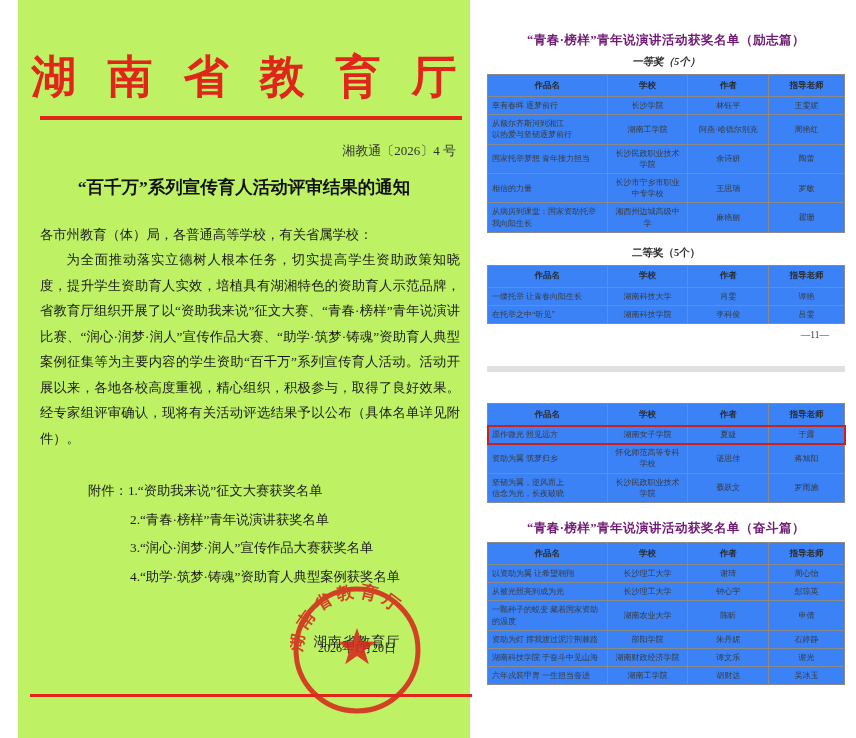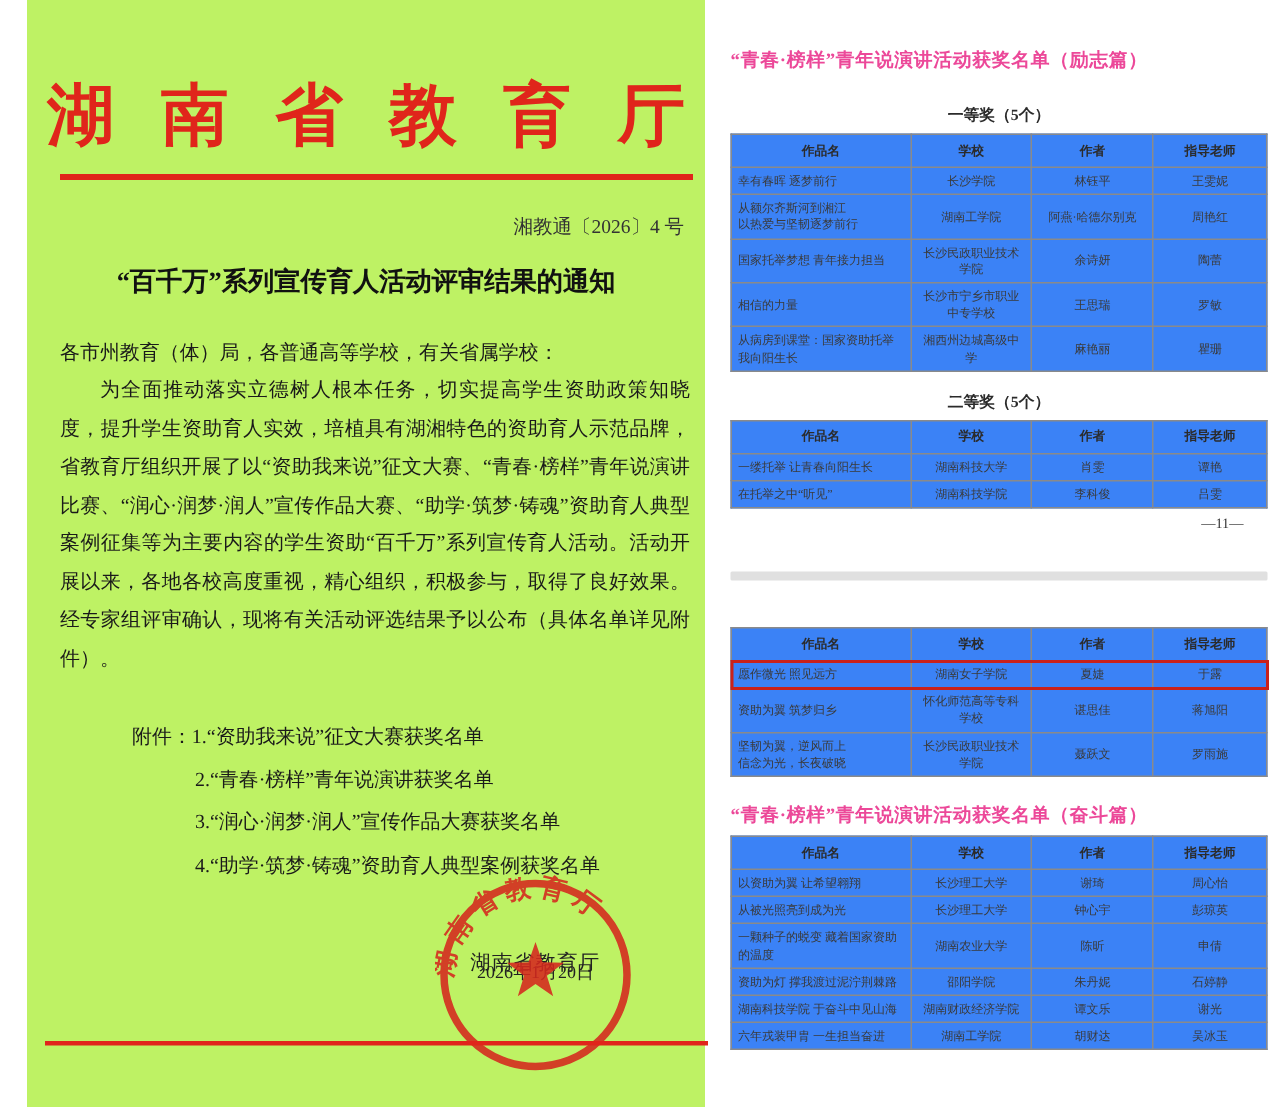--- a/index.html
+++ b/index.html
@@ -20,21 +20,21 @@
   .attach-line.first{padding-left:70px;}
   .seal-wrap{position:absolute;left:272px;top:583px;width:134px;height:134px;}
   .seal-text{position:absolute;left:0;top:0;width:134px;text-align:center;color:#222;}
   .seal-org{position:absolute;top:50px;width:134px;font-size:13.5px;letter-spacing:1px;}
   .seal-date{position:absolute;top:57px;width:134px;font-size:12px;}
   .seal-svg{position:absolute;left:0;top:0;opacity:0.88;}
   .bottom-red-line{position:absolute;left:12px;top:694px;width:442px;height:3px;background:#e0251b;}
 
   
   .right-col{position:absolute;left:487px;top:0;width:358px;}
-  .r-title{font-weight:bold;font-size:12.5px;text-align:left;color:#ec4899;letter-spacing:0.5px;}
+  .r-title{font-weight:bold;font-size:12.5px;text-align:center;color:#701a75;letter-spacing:0.5px;}
   .r-title.t1{margin-top:32px;}
   .r-title.t2{margin-top:17px;}
   .r-label{font-weight:bold;font-size:10.5px;text-align:center;color:#2b2b2b;}
   .awards-table{border-collapse:collapse;width:100%;table-layout:fixed;background:#3b82f6;}
   .awards-table th{border:1px solid #8a8a8a;font-size:8.5px;font-weight:bold;color:#2b2b2b;
                    padding:4.5px 2px;text-align:center;}
   .awards-table td{border:1px solid #8a8a8a;font-size:8px;color:#3a3a3a;padding:3px 4px;
                    text-align:center;line-height:1.4;white-space:pre-line;}
   .awards-table td.col0{text-align:left;}
   .awards-table th:nth-child(1){width:34%;}
@@ -84,21 +84,21 @@
       </svg>
     </div>
 
     <div class="bottom-red-line"></div>
   </div>
 
   <div class="right-col">
 
     <div class="r-title t1">“青春·榜样”青年说演讲活动获奖名单（励志篇）</div>
 
-    <div class="r-label" style="margin-top:21px;">一等奖（5个）</div>
+    <div class="r-label" style="margin-top:6px;font-style:italic;">一等奖（5个）</div>
     <table class="awards-table" style="margin-top:5px;">
         <thead>
           <tr>
             <th>作品名</th>
             <th>学校</th>
             <th>作者</th>
             <th>指导老师</th>
           </tr>
         </thead>
         <tbody>

